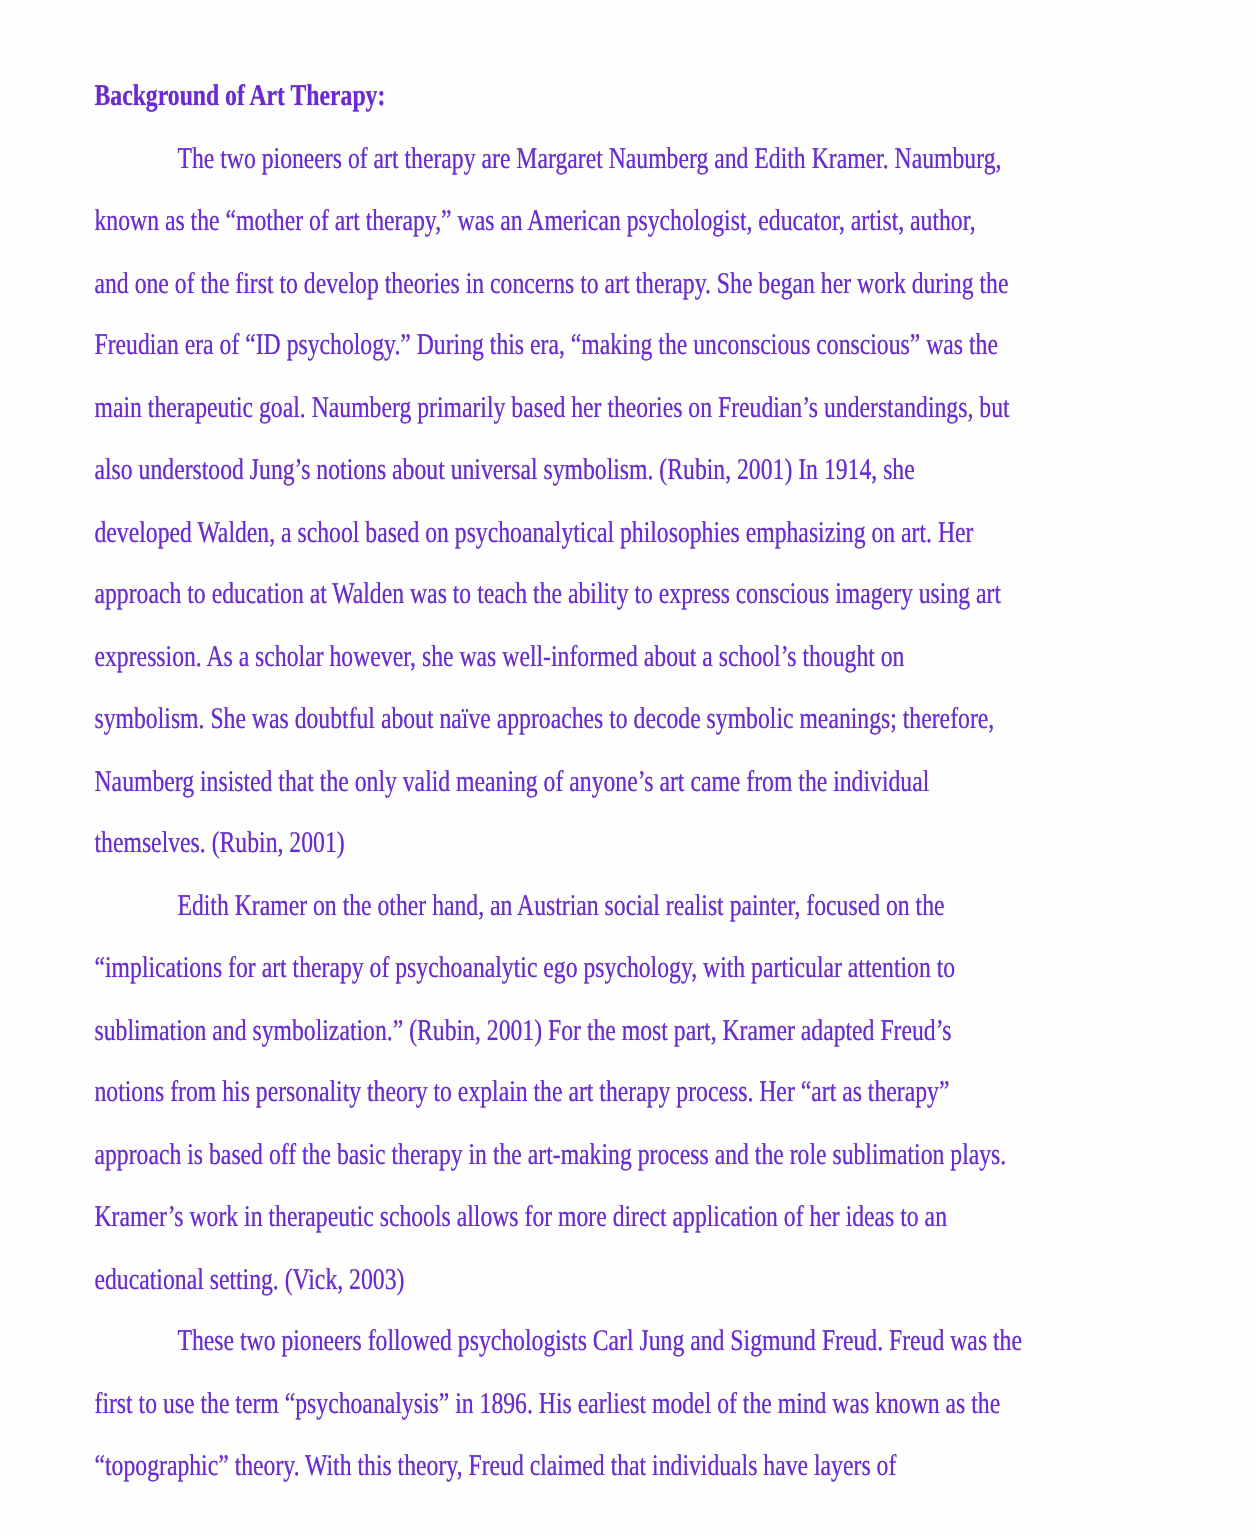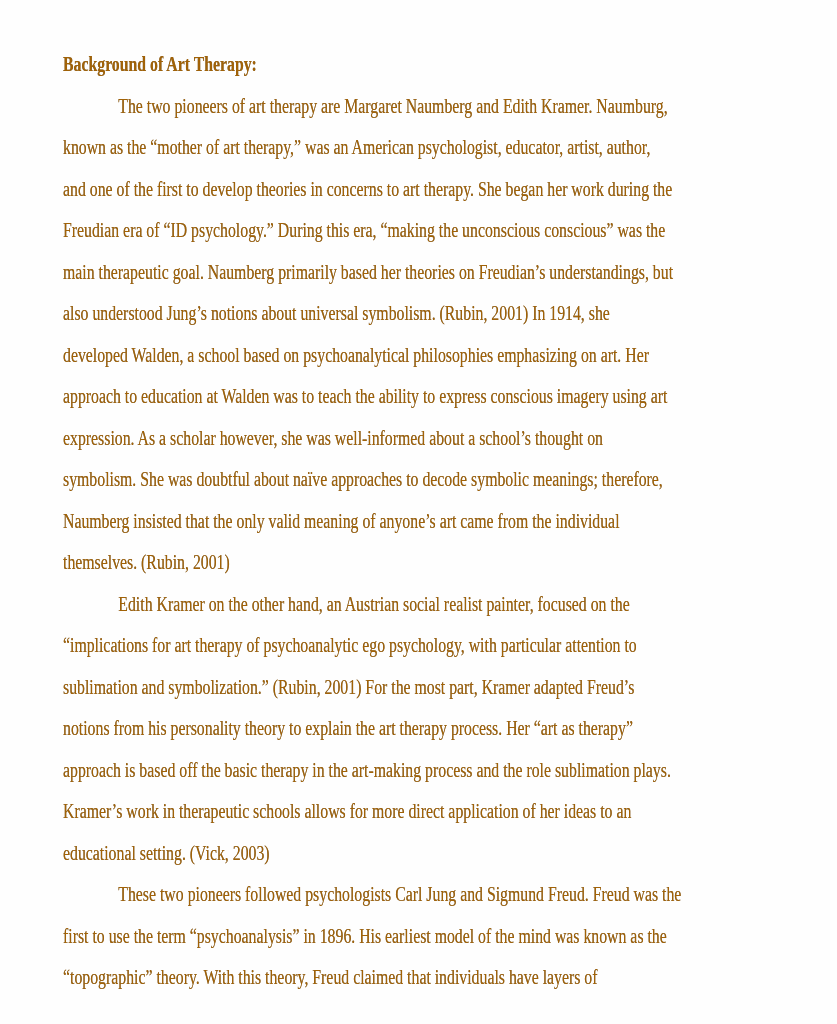--- a/index.html
+++ b/index.html
@@ -10,21 +10,21 @@
   .page {
     position: relative;
     width: 837px;
     height: 1024px;
     background: #fefefe;
     box-sizing: border-box;
     padding: 44px 0 0 63px;
     overflow: hidden;
     font-family: "Liberation Serif", "DejaVu Serif", serif;
     font-size: 20px;
-    color: #a16207;
+    color: #6d28d9;
   }
   .line {
     line-height: 41.5px;
     white-space: pre;
     transform: scaleX(0.79);
     transform-origin: 0 50%;
     text-shadow: 0 0 0.6px rgba(40,40,40,0.55);
   }
   .heading {
     font-weight: bold;

